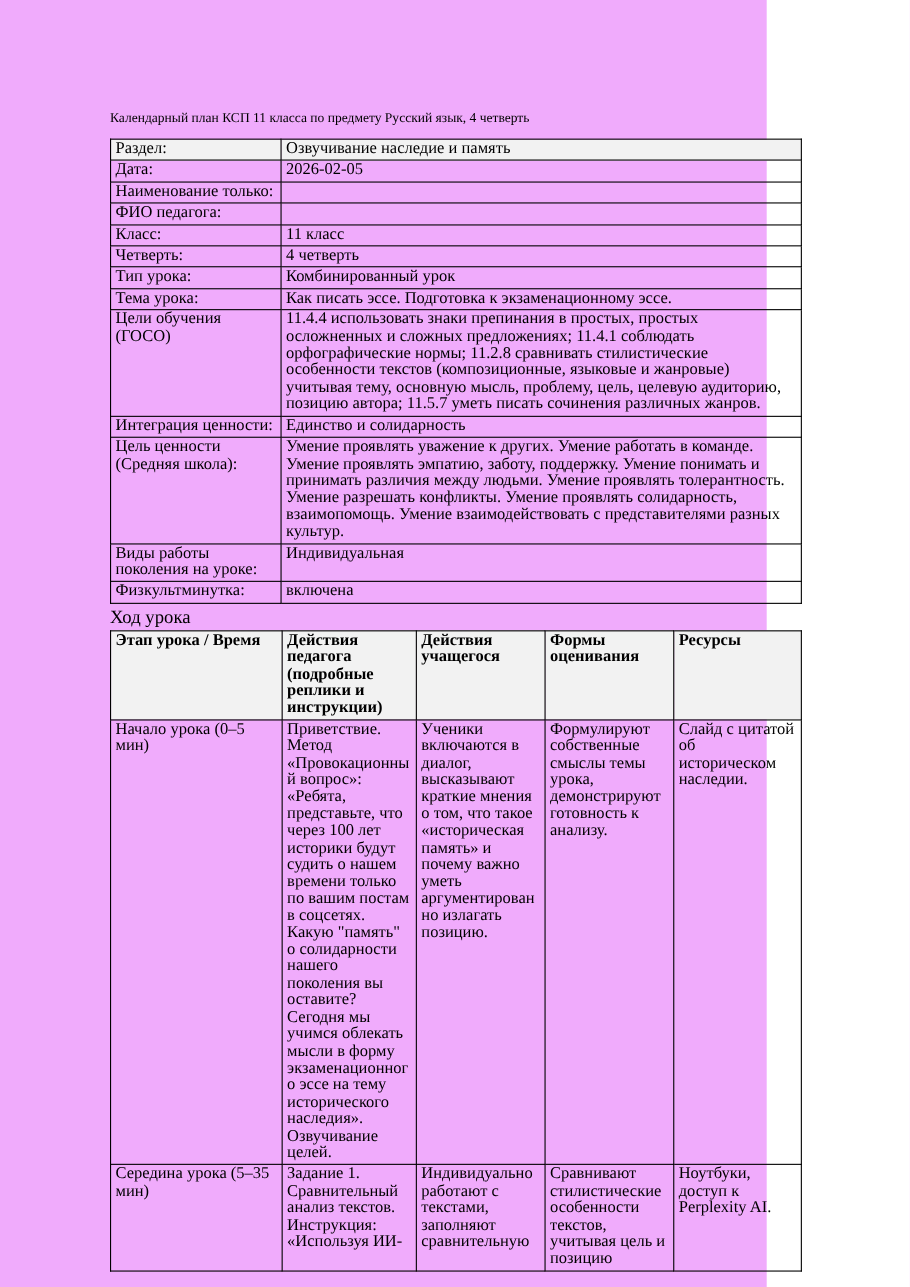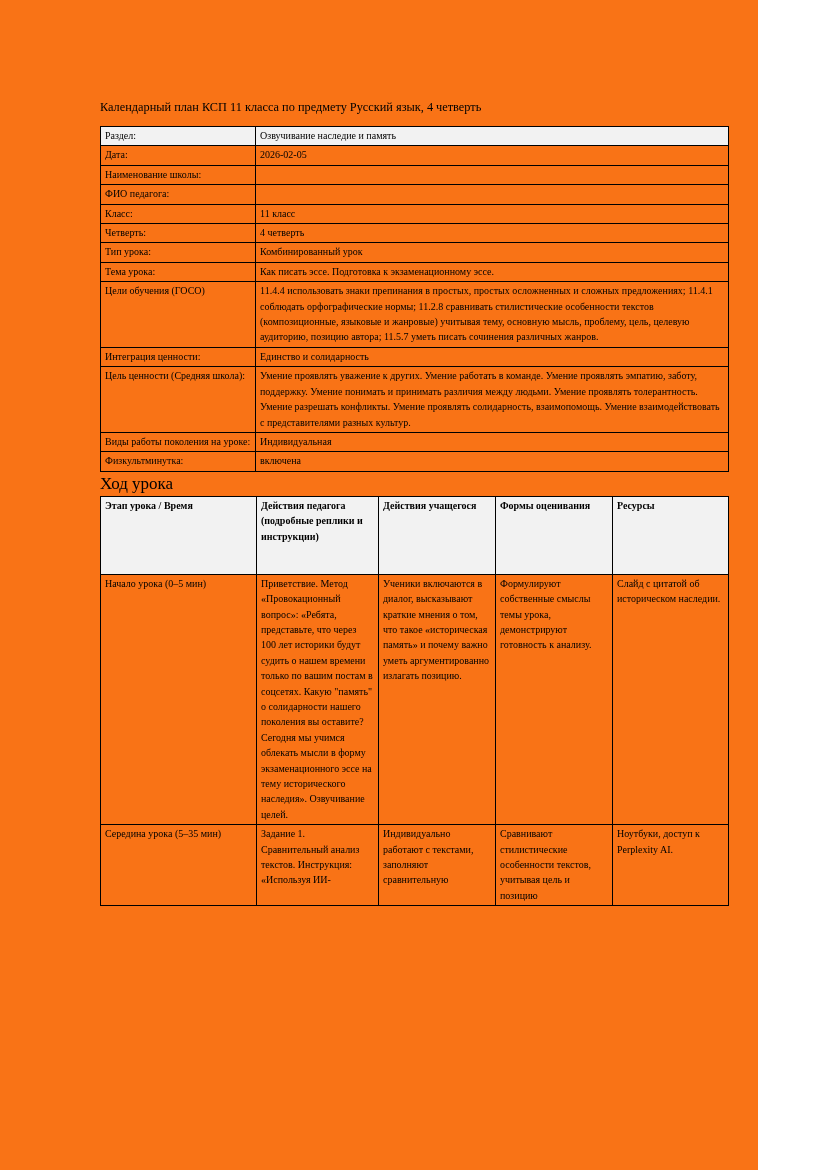--- a/index.html
+++ b/index.html
@@ -9,43 +9,43 @@
   }
   body {
     width: 827px;
     height: 1170px;
     overflow: hidden;
     font-family: "Liberation Serif", "DejaVu Serif", serif;
     color: #000000;
   }
   .page {
     position: relative;
-    width: 758px;
+    width: 697px;
     height: 1170px;
-    background: #f97316;
+    background: #f0abfc;
     box-sizing: border-box;
     padding: 100px 92px 1px 100px;
   }
   .doc-title {
     font-size: 12.3px;
     line-height: 15px;
     margin: 0 0 11px 0;
     white-space: nowrap;
   }
   table {
     border-collapse: collapse;
     table-layout: fixed;
     width: 628px;
     margin: 0;
   }
   td, th {
     border: 1px solid #000000;
     vertical-align: top;
     padding: 1px 4px 2px 4px;
-    font-size: 10px;
+    font-size: 15px;
     line-height: 15.4px;
     font-weight: normal;
     text-align: left;
     word-wrap: break-word;
     overflow-wrap: break-word;
   }
   
   .info-table col.c-label { width: 155px; }
   .info-table col.c-value { width: 473px; }
   .info-table tr.shaded td { background: #f2f2f2; }
@@ -81,21 +81,21 @@
     <tbody>
         <tr class="shaded">
           <td>Раздел:</td>
           <td>Озвучивание наследие и память</td>
         </tr>
         <tr>
           <td>Дата:</td>
           <td>2026-02-05</td>
         </tr>
         <tr>
-          <td>Наименование школы:</td>
+          <td>Наименование только:</td>
           <td class="empty-cell"></td>
         </tr>
         <tr>
           <td>ФИО педагога:</td>
           <td class="empty-cell"></td>
         </tr>
         <tr>
           <td>Класс:</td>
           <td>11 класс</td>
         </tr>

